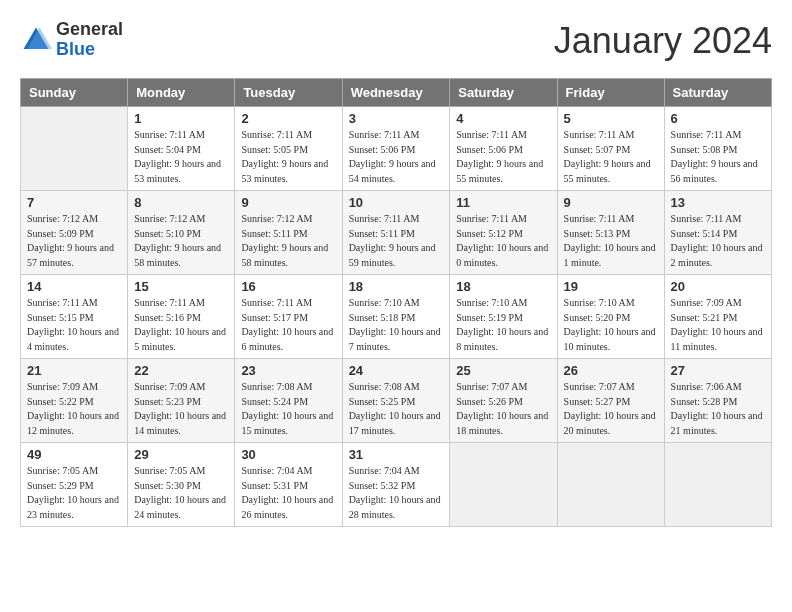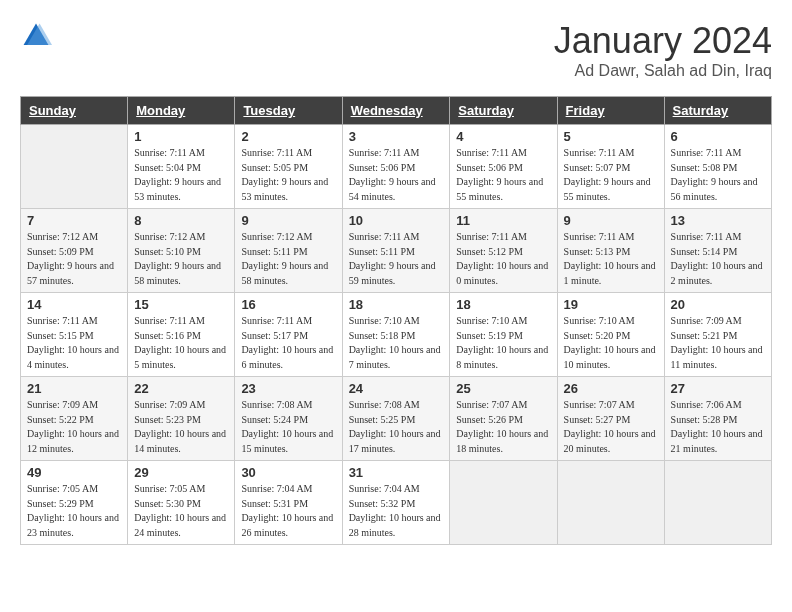--- a/index.html
+++ b/index.html
@@ -50,28 +50,27 @@
     }
     .subtitle {
       font-size: 16px;
       color: #555;
     }
     table {
       width: 100%;
       border-collapse: collapse;
     }
     thead tr th {
-      background-color: #404040;
+      background-color: #737373;
       color: #fff;
       font-size: 13px;
       font-weight: bold;
       padding: 6px 8px;
       text-align: left;
       border: 1px solid #aaa;
-      text-decoration: underline;
     }
     tbody tr td {
       vertical-align: top;
       border: 1px solid #ccc;
       padding: 4px 6px;
       font-size: 11px;
       color: #333;
       width: 108px;
       min-height: 80px;
       background: #fff;
@@ -97,24 +96,27 @@
   </style>
 </head>
 <body>
 
 <div class="header">
   <div class="logo">
     <svg class="logo-icon" viewBox="0 0 36 36" xmlns="http://www.w3.org/2000/svg">
       <polygon points="18,4 32,28 4,28" fill="#1a6bbf"></polygon>
       <polygon points="22,4 36,28 8,28" fill="#5aa0e0" opacity="0.5"></polygon>
     </svg>
+    <div class="logo-text">
+      <span class="logo-general">General</span>
+      <span class="logo-blue">Blue</span>
+    </div>
   </div>
   <div class="title-block">
     <div class="month-title">January 2024</div>
-    <div class="subtitle">Ad Dawr, Salah ad Din, Iraq</div>
   </div>
 </div>
 
 <table>
   <thead>
     <tr>
       <th>Sunday</th>
       <th>Monday</th>
       <th>Tuesday</th>
       <th>Wednesday</th>

